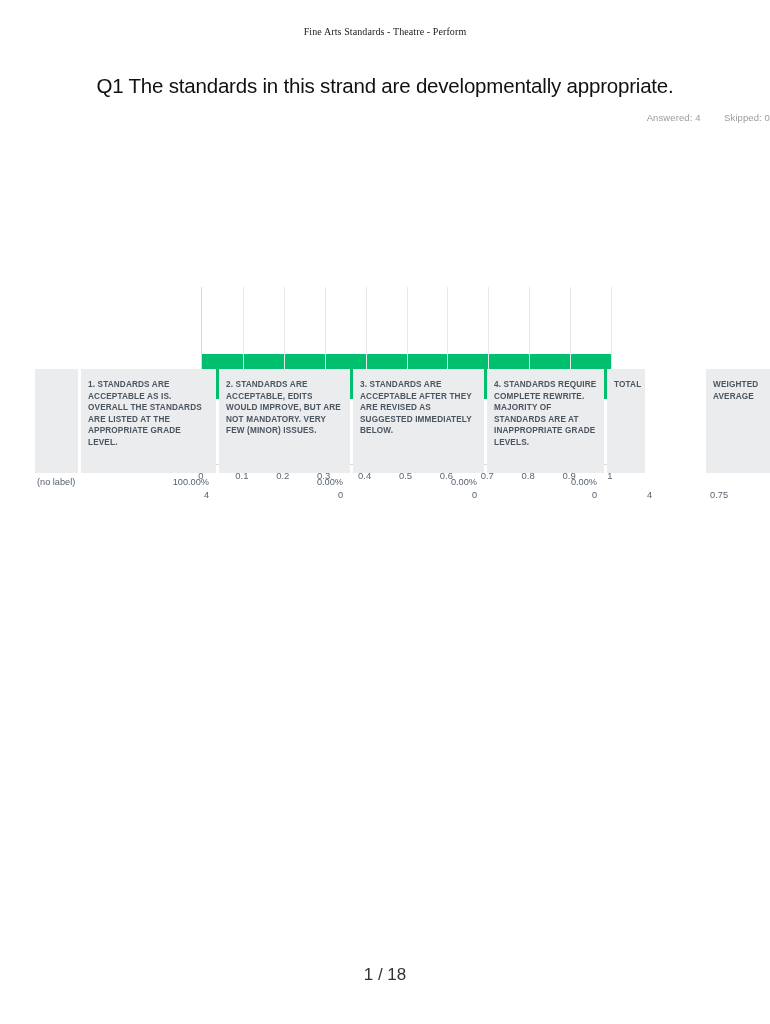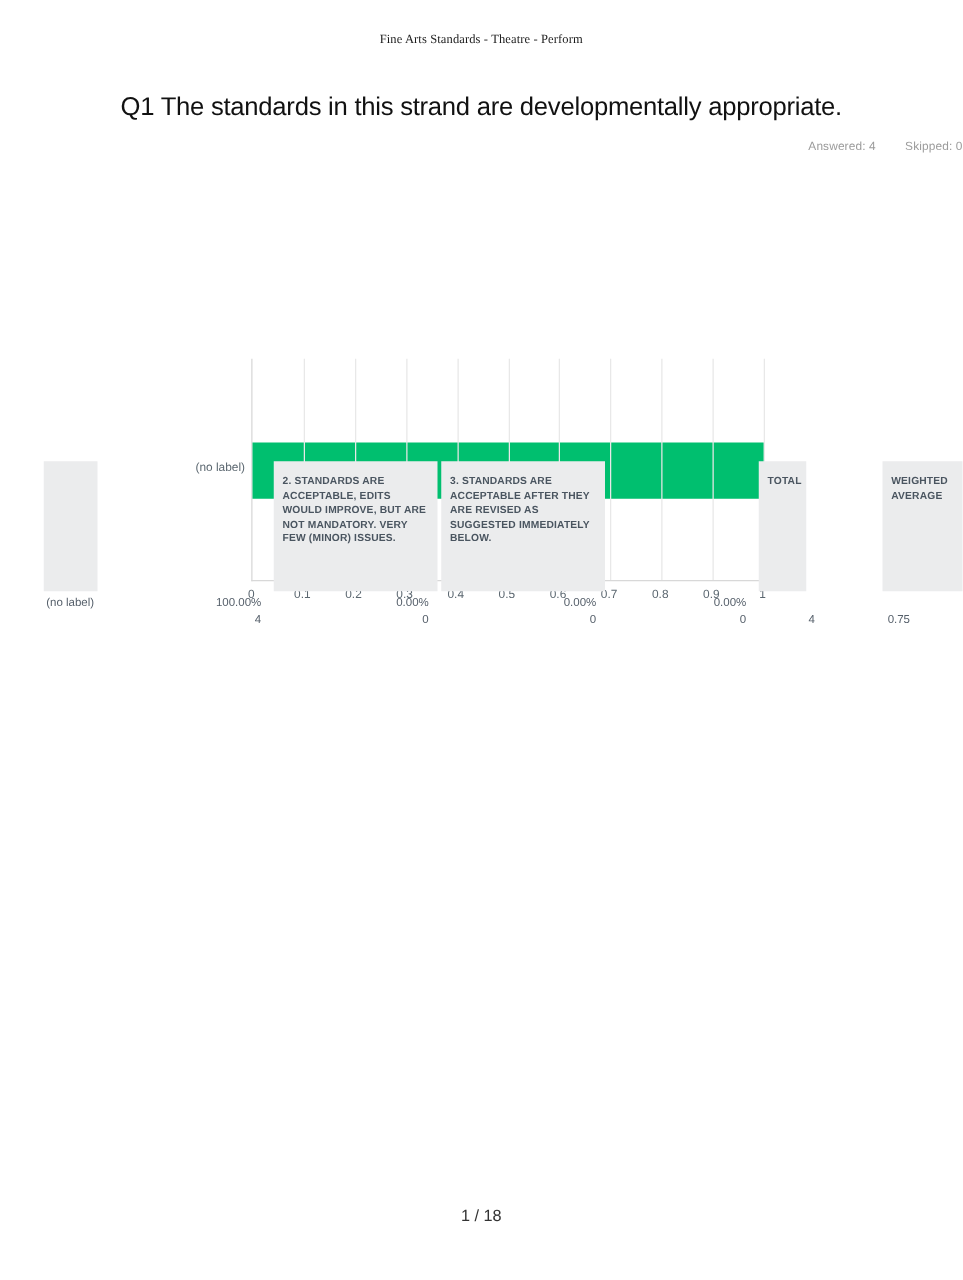--- a/index.html
+++ b/index.html
@@ -174,21 +174,21 @@
     padding-top: 13px;
   }
 
   
   .page-footer {
     position: absolute;
     top: 965px;
     left: 0;
     width: 770px;
     text-align: center;
-    font-size: 13px;
+    font-size: 17px;
     color: #333333;
   }
 </style>
 </head>
 <body>
 
 <div class="page-header">Fine Arts Standards - Theatre - Perform</div>
 
 <div class="question-title">Q1 The standards in this strand are developmentally appropriate.</div>
 
@@ -229,22 +229,24 @@
       <span class="x-tick" style="left: 327.2px;">0.8</span>
       <span class="x-tick" style="left: 368.1px;">0.9</span>
       <span class="x-tick" style="left: 409px;">1</span>
     </div>
 </div>
 
 <div class="results-table">
 
   <div class="thead" id="table-head">
     <div class="th th-blank" style="left:0px;width:43px;"></div>
+    <div class="th" style="left:46px;width:135px;">1. STANDARDS ARE ACCEPTABLE AS IS. OVERALL THE STANDARDS ARE LISTED AT THE APPROPRIATE GRADE LEVEL.</div>
     <div class="th" style="left:184px;width:131px;">2. STANDARDS ARE ACCEPTABLE, EDITS WOULD IMPROVE, BUT ARE NOT MANDATORY. VERY FEW (MINOR) ISSUES.</div>
     <div class="th" style="left:318px;width:131px;">3. STANDARDS ARE ACCEPTABLE AFTER THEY ARE REVISED AS SUGGESTED IMMEDIATELY BELOW.</div>
+    <div class="th" style="left:452px;width:117px;">4. STANDARDS REQUIRE COMPLETE REWRITE. MAJORITY OF STANDARDS ARE AT INAPPROPRIATE GRADE LEVELS.</div>
     <div class="th" style="left:572px;width:38px;">TOTAL</div>
     <div class="th" style="left:627px;width:73px;margin-left:44px;">WEIGHTED AVERAGE</div>
   </div>
 
   <div class="tbody">
     <div class="td td-label" style="left:0px;width:41px;">(no label)</div>
 
     <div class="td td-num" style="left:46px;width:135px;">
       <span class="pct">100.00%</span>
       <span class="cnt">4</span>

